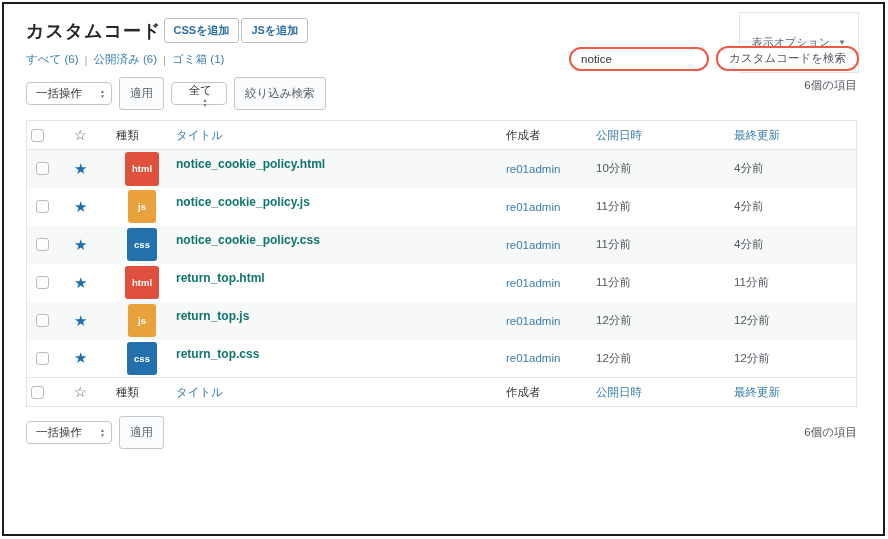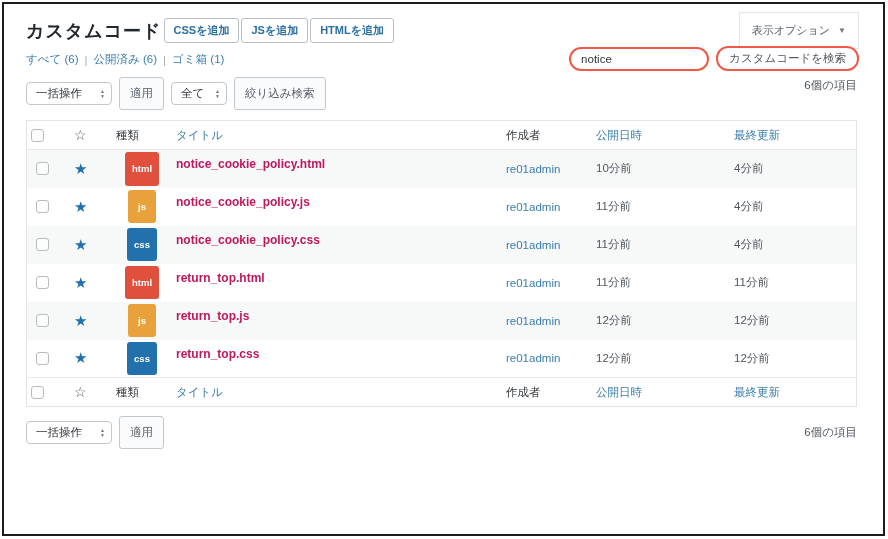--- a/index.html
+++ b/index.html
@@ -2,21 +2,21 @@
 <html><head>
 <meta charset="utf-8">
 <style>
   html,body{margin:0;padding:0;background:#fff;}
   body{width:888px;height:539px;position:relative;font-family:"Liberation Sans","DejaVu Sans",sans-serif;-webkit-font-smoothing:antialiased;}
   .frame{position:absolute;left:2px;top:2px;right:3px;bottom:3px;border:2px solid #1c1c1c;background:#fff;box-sizing:border-box;overflow:hidden;}
   .content{position:relative;padding:10px 26px 0 22px;}
 
   
   .screen-options{position:absolute;top:8px;right:24px;display:flex;align-items:center;gap:8px;
-    border:1px solid #e3e5e8;background:#fff;color:#555d66;font-size:11px;padding:10px 12px;cursor:pointer;}
+    border:1px solid #e3e5e8;background:#fff;color:#555d66;font-size:11px;padding:22px 12px;cursor:pointer;}
   .screen-options .caret{font-size:8px;color:#72777c;}
 
   
   .title-row{display:flex;align-items:flex-end;margin-top:4px;}
   h1.page-title{font-size:18px;font-weight:600;color:#23282d;margin:0;letter-spacing:1px;}
   .add-btn{display:inline-block;border:1px solid #b9c0c7;border-radius:3px;background:#fff;
     color:#2b6fa1;font-size:11px;font-weight:700;padding:4px 9px;cursor:pointer;margin-left:2px;}
 
   
   .filter-links{margin-top:9px;font-size:11.5px;color:#72777c;display:flex;gap:6px;align-items:center;}
@@ -36,40 +36,40 @@
   .toolbar{margin-top:10px;display:flex;align-items:center;gap:7px;}
   .select{display:inline-flex;align-items:center;justify-content:space-between;height:23px;
     border:1px solid #c3c8cd;border-radius:4px;background:#fff;font-size:11.5px;color:#32373c;
     padding:0 6px 0 9px;cursor:pointer;box-sizing:border-box;}
   .select .updown{display:inline-flex;flex-direction:column;margin-left:9px;color:#6d7378;}
   .select .updown i{font-style:normal;font-size:5px;line-height:4.5px;}
   .btn{height:33px;border:1px solid #c3c8cd;border-radius:3px;background:#fafbfc;color:#555d66;
     font-size:11.5px;padding:0 10px;cursor:pointer;font-family:inherit;box-sizing:border-box;}
   .sel-bulk{width:86px;}
   .sel-dates{min-width:92px;}
-  .sel-all{min-width:56px;}
+  .sel-all{min-width:56px;flex-direction:column;}
 
   
   table.list{width:100%;margin-top:10px;border-collapse:collapse;border:1px solid #e2e4e7;background:#fff;}
   table.list th{font-size:11.5px;font-weight:400;text-align:left;padding:6px 4px;color:#32373c;white-space:nowrap;}
   table.list thead tr,table.list .foot-head tr{height:26px;}
   table.list thead tr{border-bottom:1px solid #e5e7ea;}
   table.list .foot-head tr{border-top:1px solid #e5e7ea;}
   th.sortable,a.sort-link{color:#3a7dad;text-decoration:none;cursor:pointer;font-weight:400;}
   table.list tbody.rows tr{height:38px;}
   table.list tbody.rows tr:nth-child(odd){background:#f7f8f8;}
   td{padding:0 4px;vertical-align:middle;font-size:11.5px;color:#50575e;}
   .col-cb{width:30px;padding-left:9px;}
   .col-star{width:34px;}
   .col-type{width:52px;text-align:center;}
   .col-author{width:82px;margin-left:20px;}
   .col-pub{width:130px;}
   .col-upd{width:118px;}
   td.title-cell{vertical-align:top;padding-top:7px;}
-  a.row-title{font-size:12px;font-weight:700;color:#be185d;text-decoration:none;cursor:pointer;margin-top:7px;}
+  a.row-title{font-size:12px;font-weight:700;color:#0f766e;text-decoration:none;cursor:pointer;margin-top:7px;}
   a.author-link{color:#3a7dad;text-decoration:none;cursor:pointer;}
   .star{cursor:pointer;}
   .star.filled{color:#2271ad;font-size:15px;}
   .star.outline{color:#50575e;font-size:14px;font-weight:400;}
   .badge{display:inline-block;border-radius:3px;color:#fff;font-size:9.5px;font-weight:700;
     padding:12px 7px;line-height:1;min-width:14px;text-align:center;}
   .badge-html{background:#e0503c;}
   .badge-js{background:#e9a23b;}
   .badge-css{background:#2271ad;}
   input.cb{appearance:none;-webkit-appearance:none;width:13px;height:13px;border:1px solid #b7bcc1;
@@ -99,21 +99,20 @@
     </span>
   </div>
   <div class="top-count">6個の項目</div>
 
   <div class="content">
 
     <div class="title-row">
       <h1 class="page-title">カスタムコード</h1>
       <button class="add-btn">CSSを追加</button>
       <button class="add-btn">JSを追加</button>
-      <button class="add-btn">HTMLを追加</button>
     </div>
 
     <div class="filter-links">
       <a>すべて (6)</a>
       <span class="sep">|</span>
       <a>公開済み (6)</a>
       <span class="sep">|</span>
       <a>ゴミ箱 (1)</a>
     </div>
 

